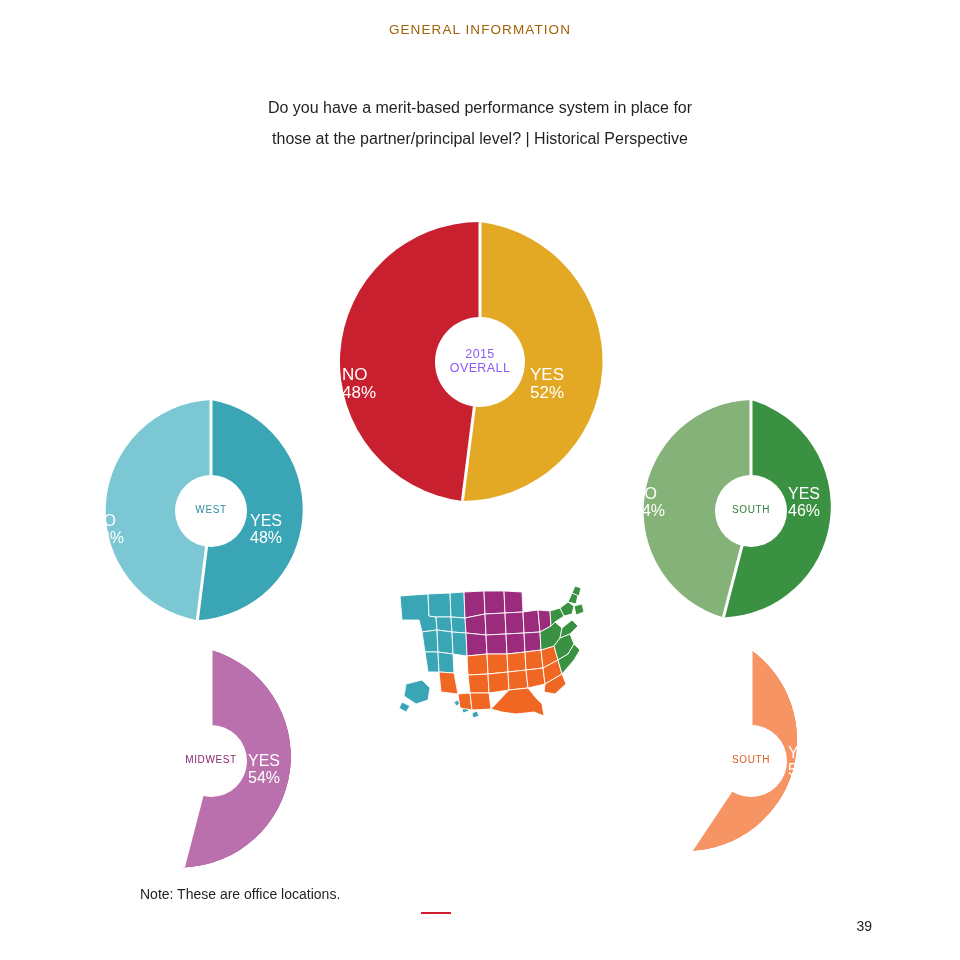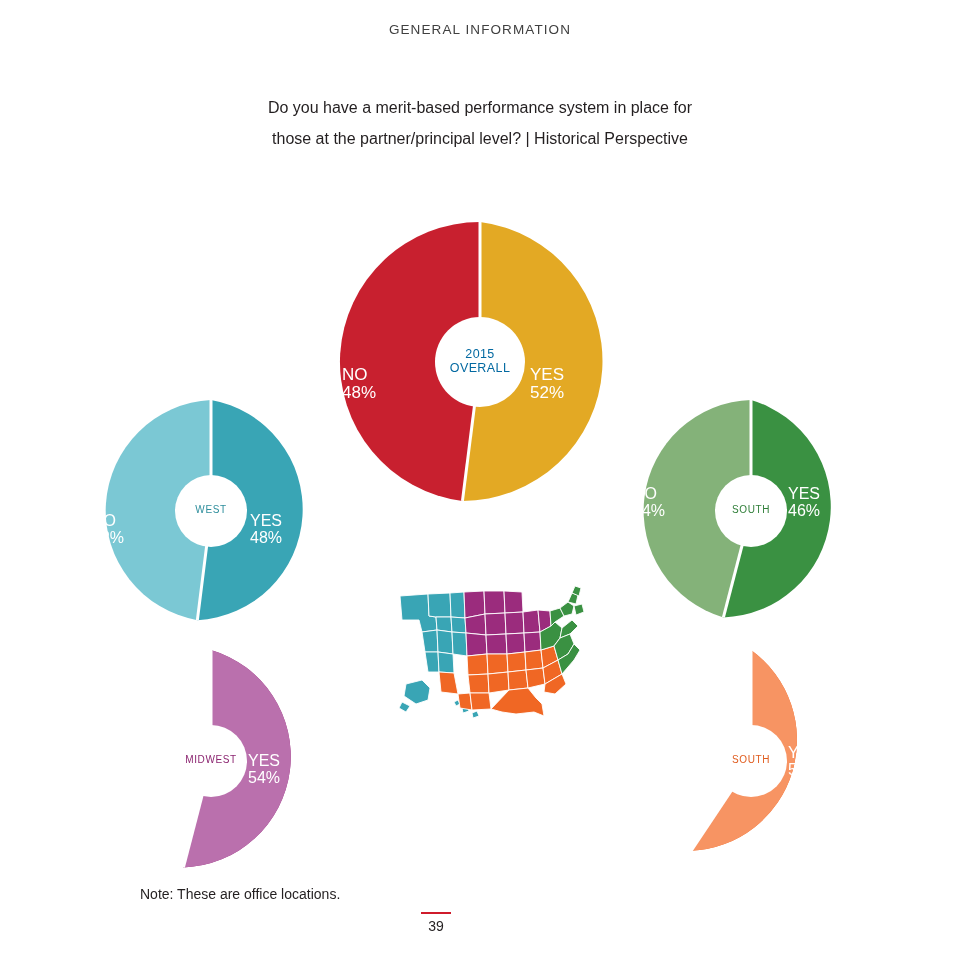--- a/index.html
+++ b/index.html
@@ -23,21 +23,21 @@
 
   
   .kicker {
     position: absolute;
     top: 22px;
     left: 0;
     width: 960px;
     text-align: center;
     font-size: 13.5px;
     letter-spacing: 1.1px;
-    color: #404040;
+    color: #a16207;
     font-weight: 400;
   }
 
   .title {
     position: absolute;
     top: 92px;
     left: 120px;
     width: 720px;
     text-align: center;
     font-size: 16px;
@@ -70,21 +70,21 @@
   .hub-label {
     position: absolute;
     text-align: center;
     line-height: 1.15;
     pointer-events: none;
     font-weight: 400;
   }
 
   
   .donut-overall .seg-label { font-size: 17px; }
-  .donut-overall .hub-label { font-size: 12.5px; letter-spacing: .4px; color: #0369a1; }
+  .donut-overall .hub-label { font-size: 12.5px; letter-spacing: .4px; color: #8b5cf6; }
 
   
   .donut-region .seg-label { font-size: 16px; }
   .donut-region .hub-label { font-size: 10px; letter-spacing: .6px; }
 
   
   .map {
     position: absolute;
     left: 392px;
     top: 580px;
@@ -96,21 +96,21 @@
     left: 140px;
     top: 886px;
     font-size: 14px;
     color: #231f20;
   }
   .pagenum-wrap {
     position: absolute;
     left: 0;
     top: 912px;
     width: 872px;
-    text-align: center;
+    text-align: right;
   }
   .pagerule {
     width: 30px;
     height: 2px;
     background: #cf1b2b;
     margin: 0 auto 4px auto;
   }
   .pagenum {
     font-size: 14px;
     color: #231f20;

